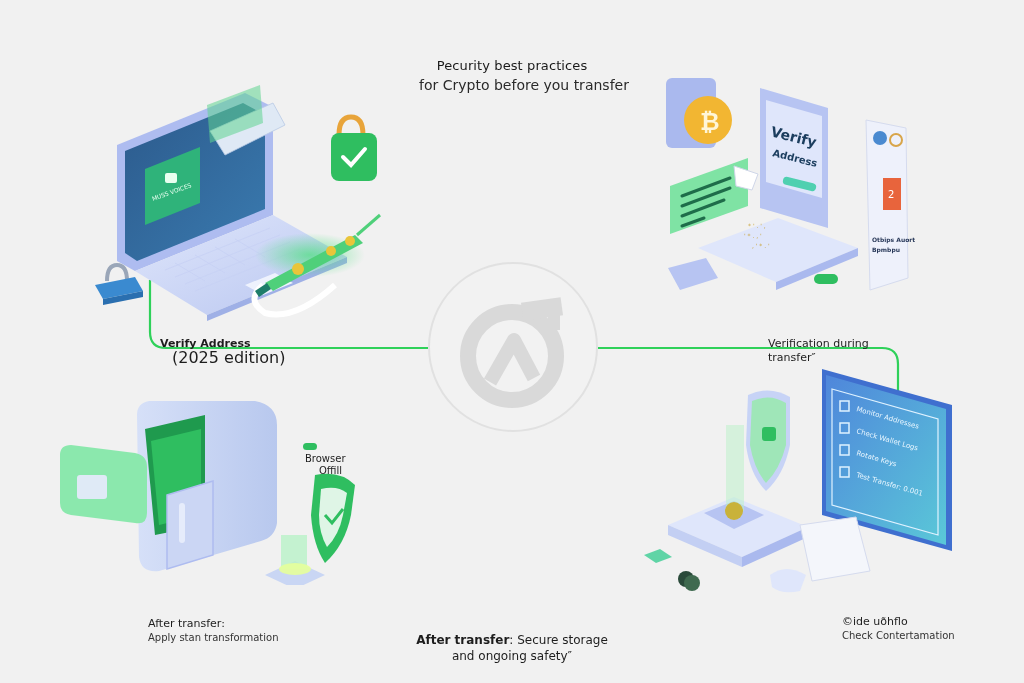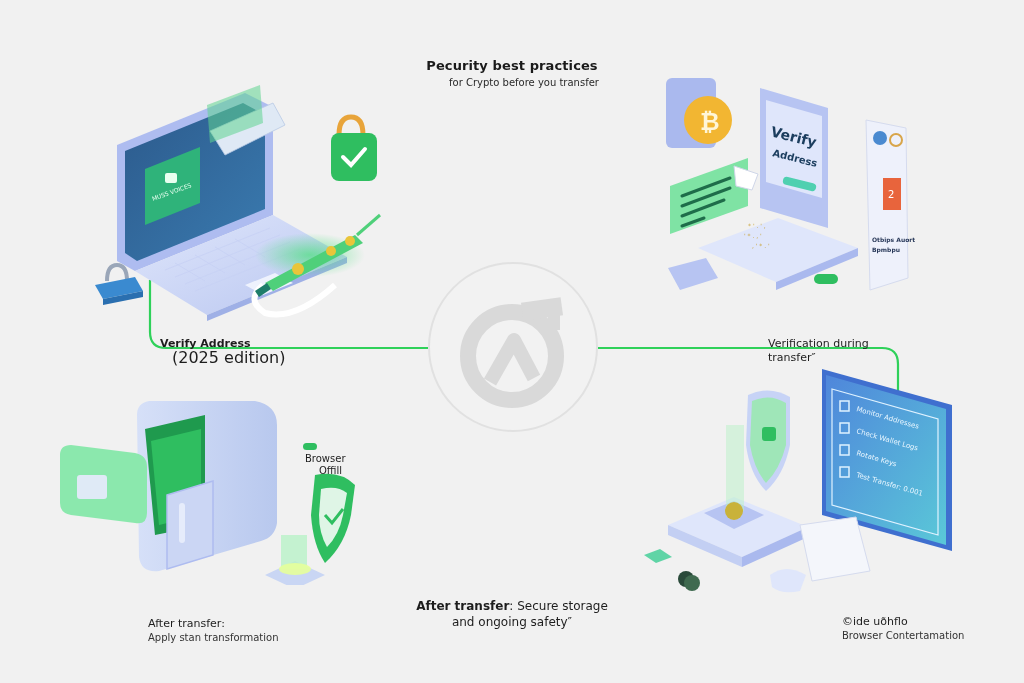--- a/index.html
+++ b/index.html
@@ -7,36 +7,36 @@
   body {
     background: #f1f1f1;
     font-family: "DejaVu Sans", "Liberation Sans", sans-serif;
     color: #1d1d1d;
     position: relative;
   }
   .abs { position: absolute; }
 
   
   .header { left: 0; top: 58px; width: 1024px; text-align: center; }
-  .header .title { font-size: 13px; font-weight: bold; color: #1a1a1a; letter-spacing: 0.1px; }
-  .header .subtitle { font-size: 10px; color: #2a2a2a; margin-top: 4px; padding-left: 24px; }
+  .header .title { font-size: 13px; font-weight: normal; color: #1a1a1a; letter-spacing: 0.1px; }
+  .header .subtitle { font-size: 14px; color: #2a2a2a; margin-top: 4px; padding-left: 24px; }
 
   
   svg.connector { position: absolute; left: 0; top: 0; }
 
   
   .emblem { left: 428px; top: 262px; width: 170px; height: 170px; border-radius: 50%; border: 2px solid #e1e1e1; background: #f2f2f2; }
 
   
   .label { font-size: 11px; color: #1d1d1d; line-height: 14px; }
   .label .bold { font-weight: bold; }
   .label .small { font-size: 10px; color: #333; }
   .step-label { position: absolute; margin-top: 41px; }
 
-  .bottom-caption { left: 0; top: 598px; width: 1024px; text-align: center; font-size: 12px; line-height: 16px; color: #1d1d1d; }
+  .bottom-caption { left: 0; top: 632px; width: 1024px; text-align: center; font-size: 12px; line-height: 16px; color: #1d1d1d; }
   .bottom-caption b { font-weight: bold; }
 </style>
 </head>
 <body>
 
 <div class="abs header">
   <div class="title">Pecurity best practices</div>
   <div class="subtitle">for Crypto before you transfer</div>
 </div>
 
@@ -273,19 +273,19 @@
     <g>
       <circle cx="56" cy="214" r="8" fill="#2a4a3a"></circle>
         <circle cx="62" cy="218" r="8" fill="#3f6a4f"></circle>
       <path d="M 14 190 L 30 184 L 42 192 L 26 198 Z" fill="#5fd4a6"></path>
     </g>
     <path d="M 140 210 Q 156 198 176 210 L 170 226 Q 152 230 142 222 Z" fill="#dfe6fb"></path>
   </svg>
 </div>
 <div class="step-label label" style="left:842px;top:574px;">
   <div>©ide uðhflo</div>
-  <div class="small">Browser Contertamation</div>
+  <div class="small">Check Contertamation</div>
 </div>
 
 <div class="abs bottom-caption">
   <div><b>After transfer</b><span>: Secure storage</span></div>
   <div>and ongoing safety″</div>
 </div>
 
 </body></html>

